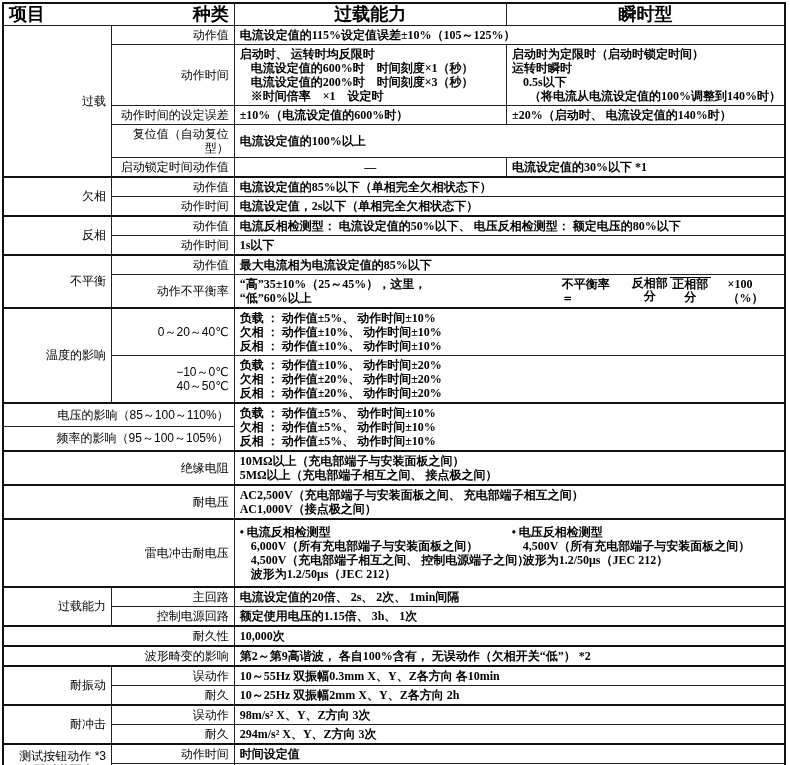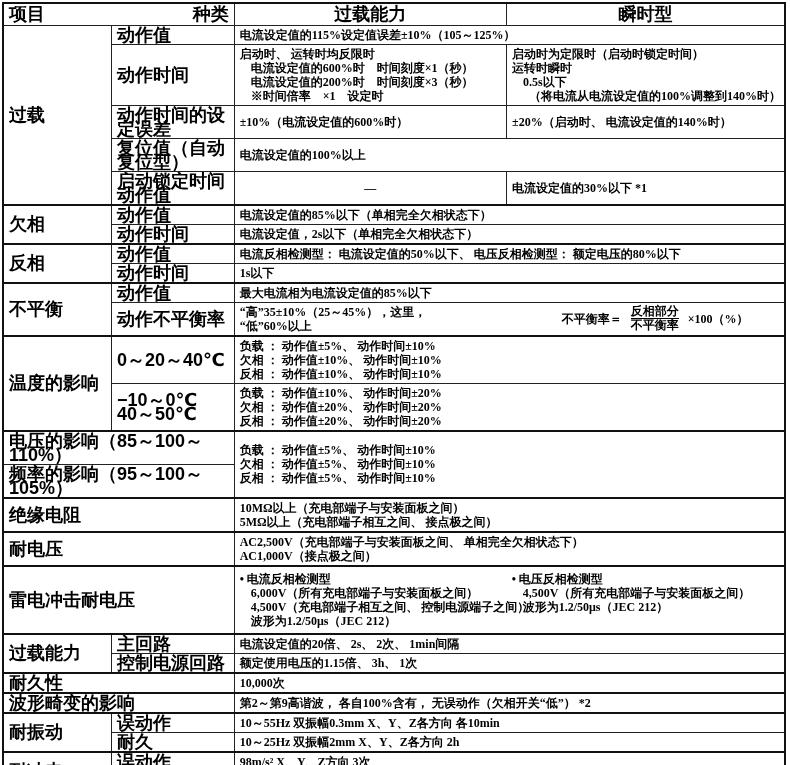--- a/index.html
+++ b/index.html
@@ -5,32 +5,32 @@
   html,body{margin:0;padding:0;background:#ffffff;}
   body{width:790px;height:765px;overflow:hidden;color:#000;}
   .wrap{padding:2px 2px 0 2px;}
   table{border-collapse:collapse;table-layout:fixed;width:784px;border:2px solid #111;}
   td{border:1px solid #222;padding:2px 5px;vertical-align:middle;overflow:hidden;
      font-family:"Liberation Serif","DejaVu Serif",serif;font-weight:bold;
      font-size:12px;line-height:14px;}
   tr{height:19px;}
   tr.h22{height:22px;} tr.h56{height:56px;} tr.h42{height:42px;}
   tr.h31{height:31px;border-radius:11px;} tr.h68{height:68px;} tr.h33{height:16px;}
-  td.lbl{font-family:"Liberation Sans","DejaVu Sans",sans-serif;font-weight:bold;font-size:18px;}
+  td.lbl{font-family:"Liberation Sans","DejaVu Sans",sans-serif;font-weight:normal;font-size:12px;text-align:right;}
   td.hdr{font-family:"Liberation Sans","DejaVu Sans",sans-serif;font-weight:bold;
          font-size:18px;text-align:center;}
   td.sec, tr.sec td{border-top:2px solid #111;}
   .hsplit{display:flex;justify-content:space-between;align-items:center;}
   .center{text-align:center;}
   .ln{white-space:nowrap;}
   .ind1{padding-left:11px;} .ind2{padding-left:17px;}
   .unb{display:flex;align-items:center;}
   .unb-left{width:322px;flex:none;}
   .formula{display:flex;align-items:center;gap:1px;}
-  .frac{display:inline-flex;flex-direction:column;text-align:center;line-height:13px;margin:0 8px;}
+  .frac{display:inline-flex;flex-direction:row;text-align:center;line-height:13px;margin:0 16px;}
   .frac .den{border-top:1.4px solid #000;}
   .imp{display:flex;align-items:flex-start;font-family:Liberation Serif, serif;}
   .imp-left{width:272px;flex:none;}
 </style>
 </head>
 <body>
 
 <div class="wrap">
 <table>
 <colgroup>
@@ -117,21 +117,21 @@
   <td colspan="2">
     <div class="unb">
       <div class="unb-left">
         <div class="ln">“高”35±10%（25～45%），这里，</div>
         <div class="ln">“低”60%以上</div>
       </div>
       <div class="formula">
         <span>不平衡率＝</span>
         <span class="frac">
           <span class="num">反相部分</span>
-          <span class="den">不平衡率</span>
+          <span class="den">正相部分</span>
         </span>
         <span>×100（%）</span>
       </div>
     </div>
   </td>
 </tr>
 
 <tr class="sec h42">
   <td class="lbl" rowspan="2">温度的影响</td>
   <td class="lbl">0～20～40℃</td>
@@ -169,21 +169,21 @@
   <td class="lbl" colspan="2">绝缘电阻</td>
   <td colspan="2">
     <div class="ln">10MΩ以上（充电部端子与安装面板之间）</div>
     <div class="ln">5MΩ以上（充电部端子相互之间、 接点极之间）</div>
   </td>
 </tr>
 
 <tr class="sec h31">
   <td class="lbl" colspan="2">耐电压</td>
   <td colspan="2">
-    <div class="ln">AC2,500V（充电部端子与安装面板之间、 单相完全欠相状态下）</div>
+    <div class="ln">AC2,500V（充电部端子与安装面板之间、 充电部端子相互之间）</div>
     <div class="ln">AC1,000V（接点极之间）</div>
   </td>
 </tr>
 
 <tr class="sec h68">
   <td class="lbl" colspan="2">雷电冲击耐电压</td>
   <td colspan="2">
     <div class="imp">
       <div class="imp-left">
         <div class="ln">• 电流反相检测型</div>

